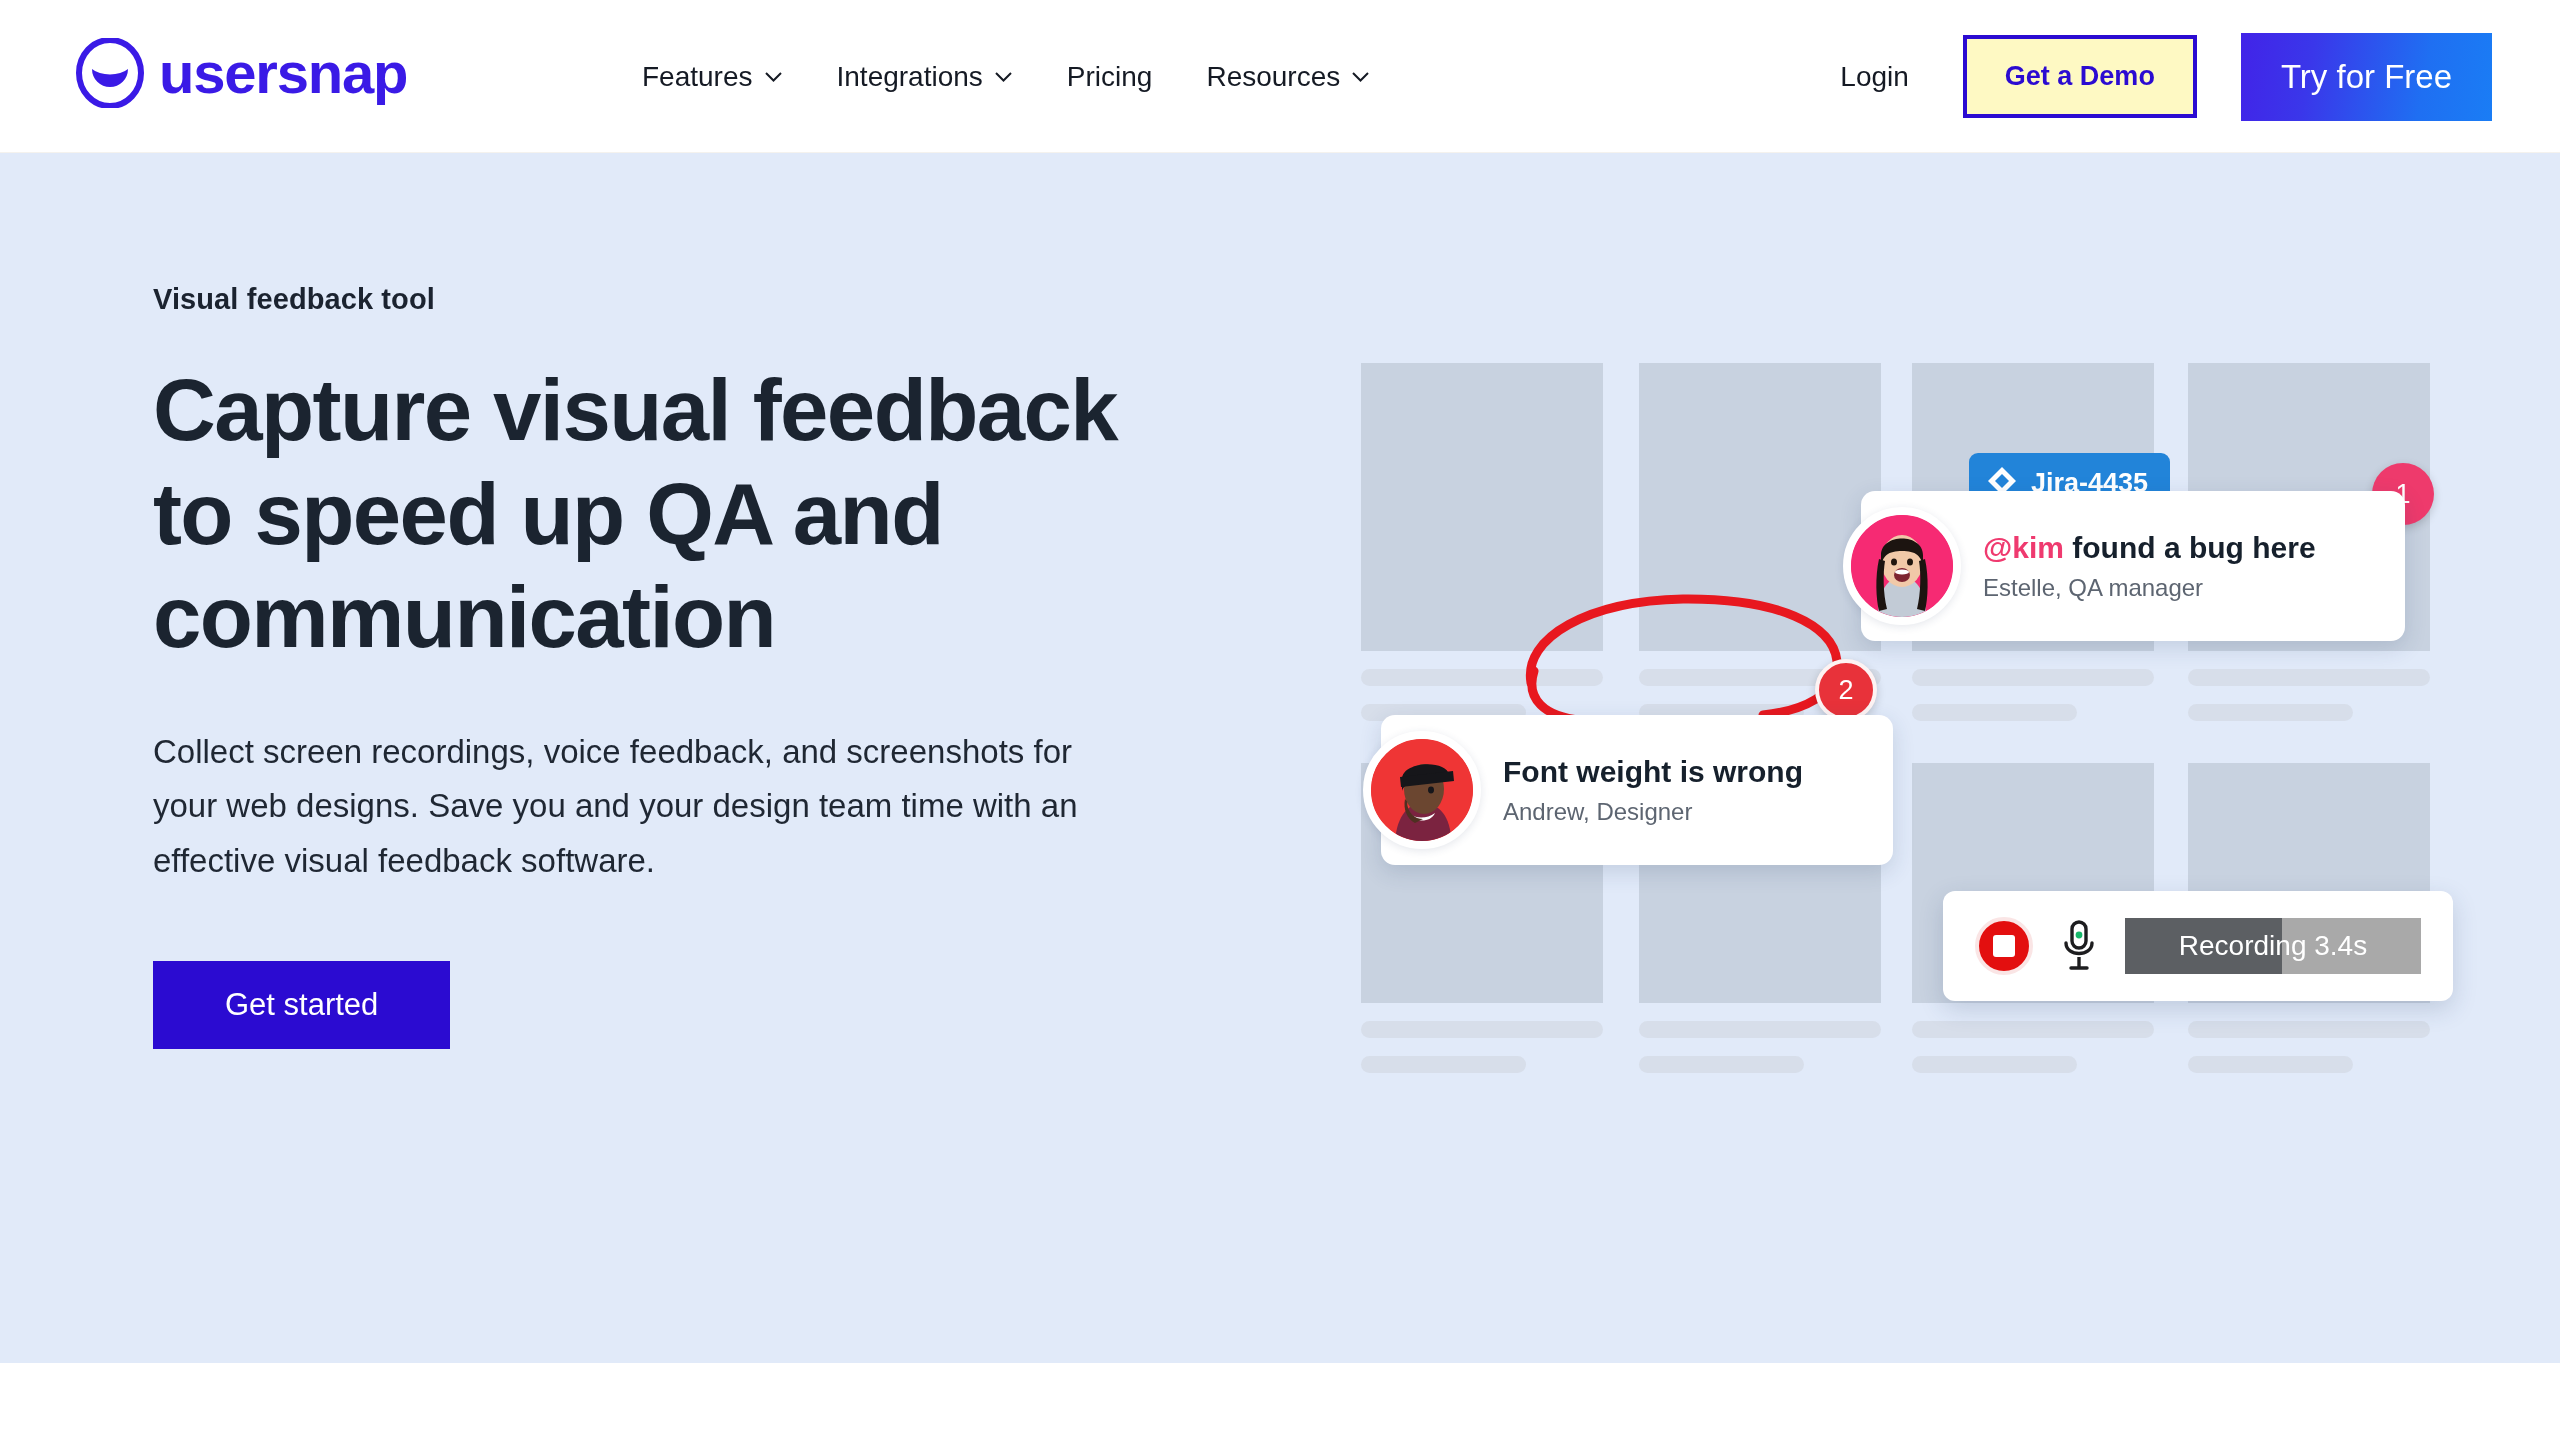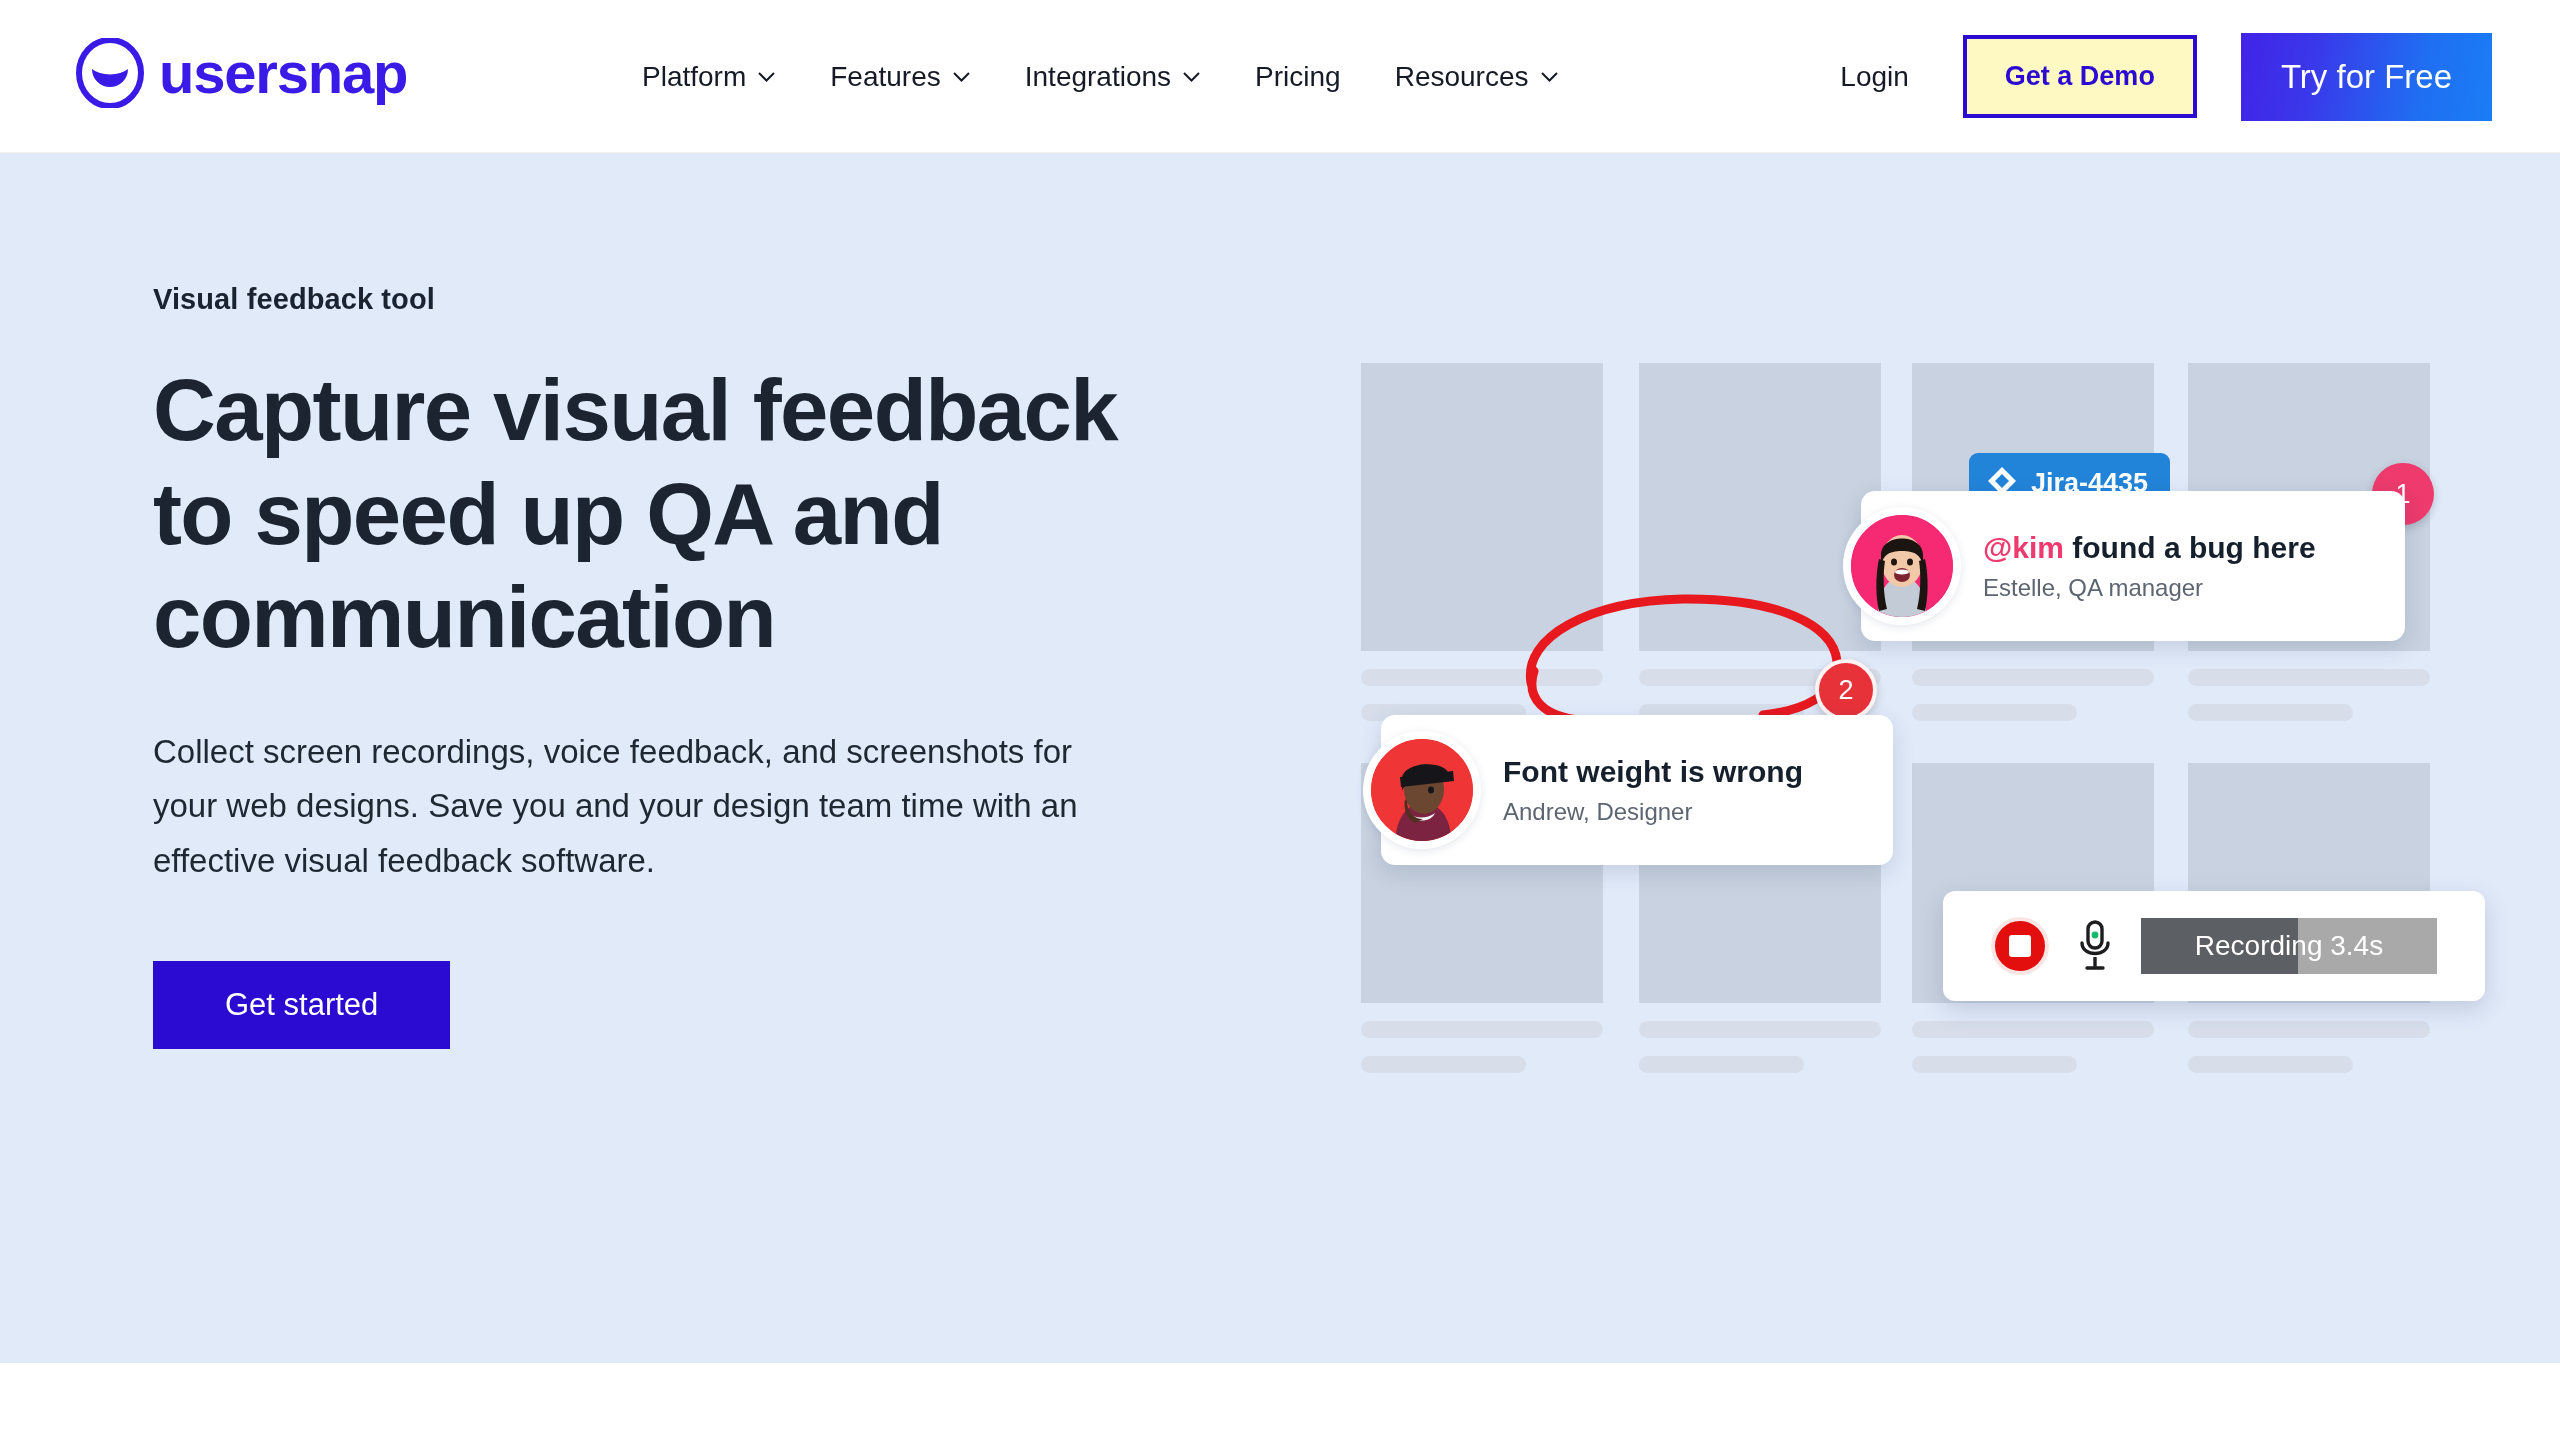--- a/index.html
+++ b/index.html
@@ -117,21 +117,21 @@
     color: #ffffff; font-size: 27px; font-weight: normal;
     box-shadow: 0 3px 10px rgba(0,0,0,.18);
   }
   .pin-1 { background: #ee3a6c; }
   .pin-2 { background: #e8323a; border: 4px solid #fdf3f3; }
 
   .rec-widget {
     position: absolute; background: #ffffff; border-radius: 12px;
     box-shadow: 0 8px 24px rgba(40,60,100,.18);
     display: flex; align-items: center; gap: 26px;
-    padding: 26px 48px;
+    padding: 26px 32px;
   }
   .stop-btn {
     width: 58px; height: 58px; border-radius: 50%;
     background: #e30f0f; border: 4px solid #fae5e5;
     display: flex; align-items: center; justify-content: center; cursor: pointer;
   }
   .stop-sq { width: 22px; height: 22px; background: #ffffff; border-radius: 3px; }
   .mic-icon { width: 40px; height: 54px; display: block; }
   .rec-bar {
     width: 296px; height: 56px; background: #a9a9a9;
@@ -155,28 +155,20 @@
     <span>
       <svg class="logo-mark" viewBox="0 0 70 70">
         <ellipse cx="35" cy="35" rx="31" ry="33" fill="none" stroke="#3a1ae6" stroke-width="6"></ellipse>
         <path d="M17 31 A18 18 0 0 0 53 31 A22 13 0 0 1 17 31 Z" fill="#3a1ae6"></path>
       </svg>
     </span>
     <span class="logo-word">usersnap</span>
   </div>
 
   <nav class="nav">
-    <div class="nav-item">
-      <span class="nav-label">Platform</span>
-      <span>
-        <svg class="chev" viewBox="0 0 19 12">
-            <path d="M2 2 L9.5 9.5 L17 2" fill="none" stroke="#151a24" stroke-width="2"></path>
-          </svg>
-      </span>
-    </div>
     <div class="nav-item">
       <span class="nav-label">Features</span>
       <span>
         <svg class="chev" viewBox="0 0 19 12">
             <path d="M2 2 L9.5 9.5 L17 2" fill="none" stroke="#151a24" stroke-width="2"></path>
           </svg>
       </span>
     </div>
     <div class="nav-item">
       <span class="nav-label">Integrations</span>

